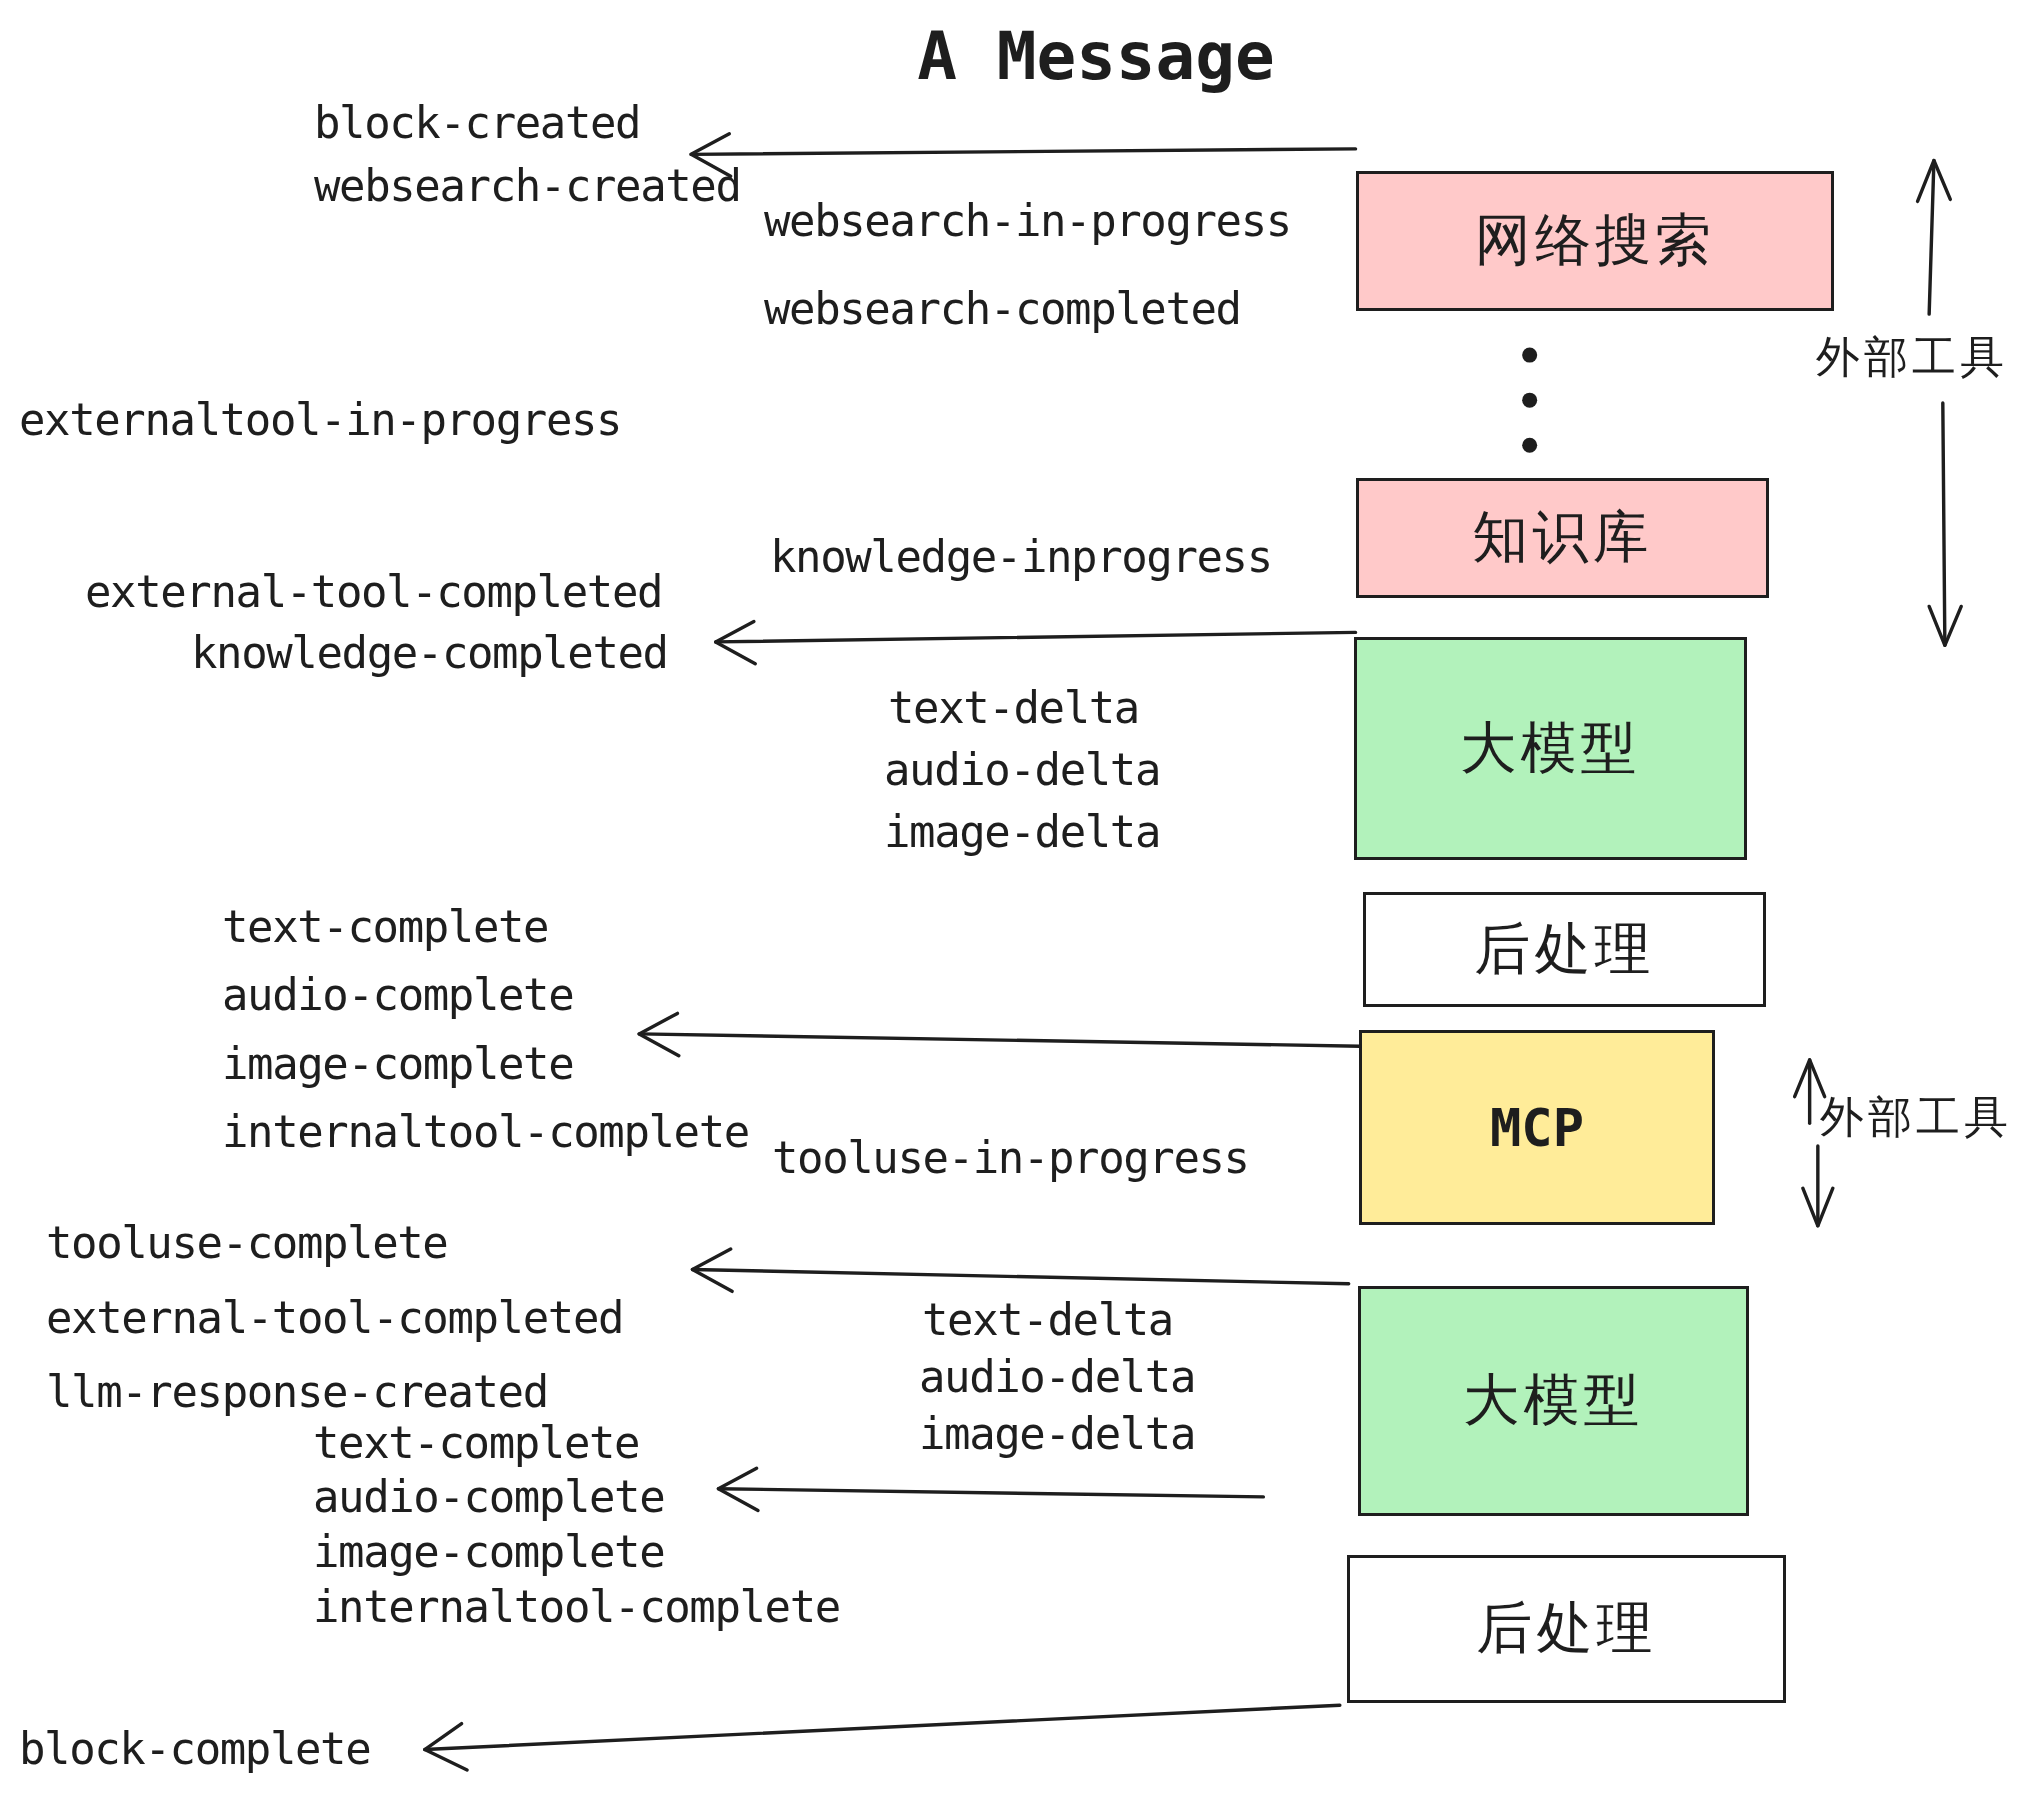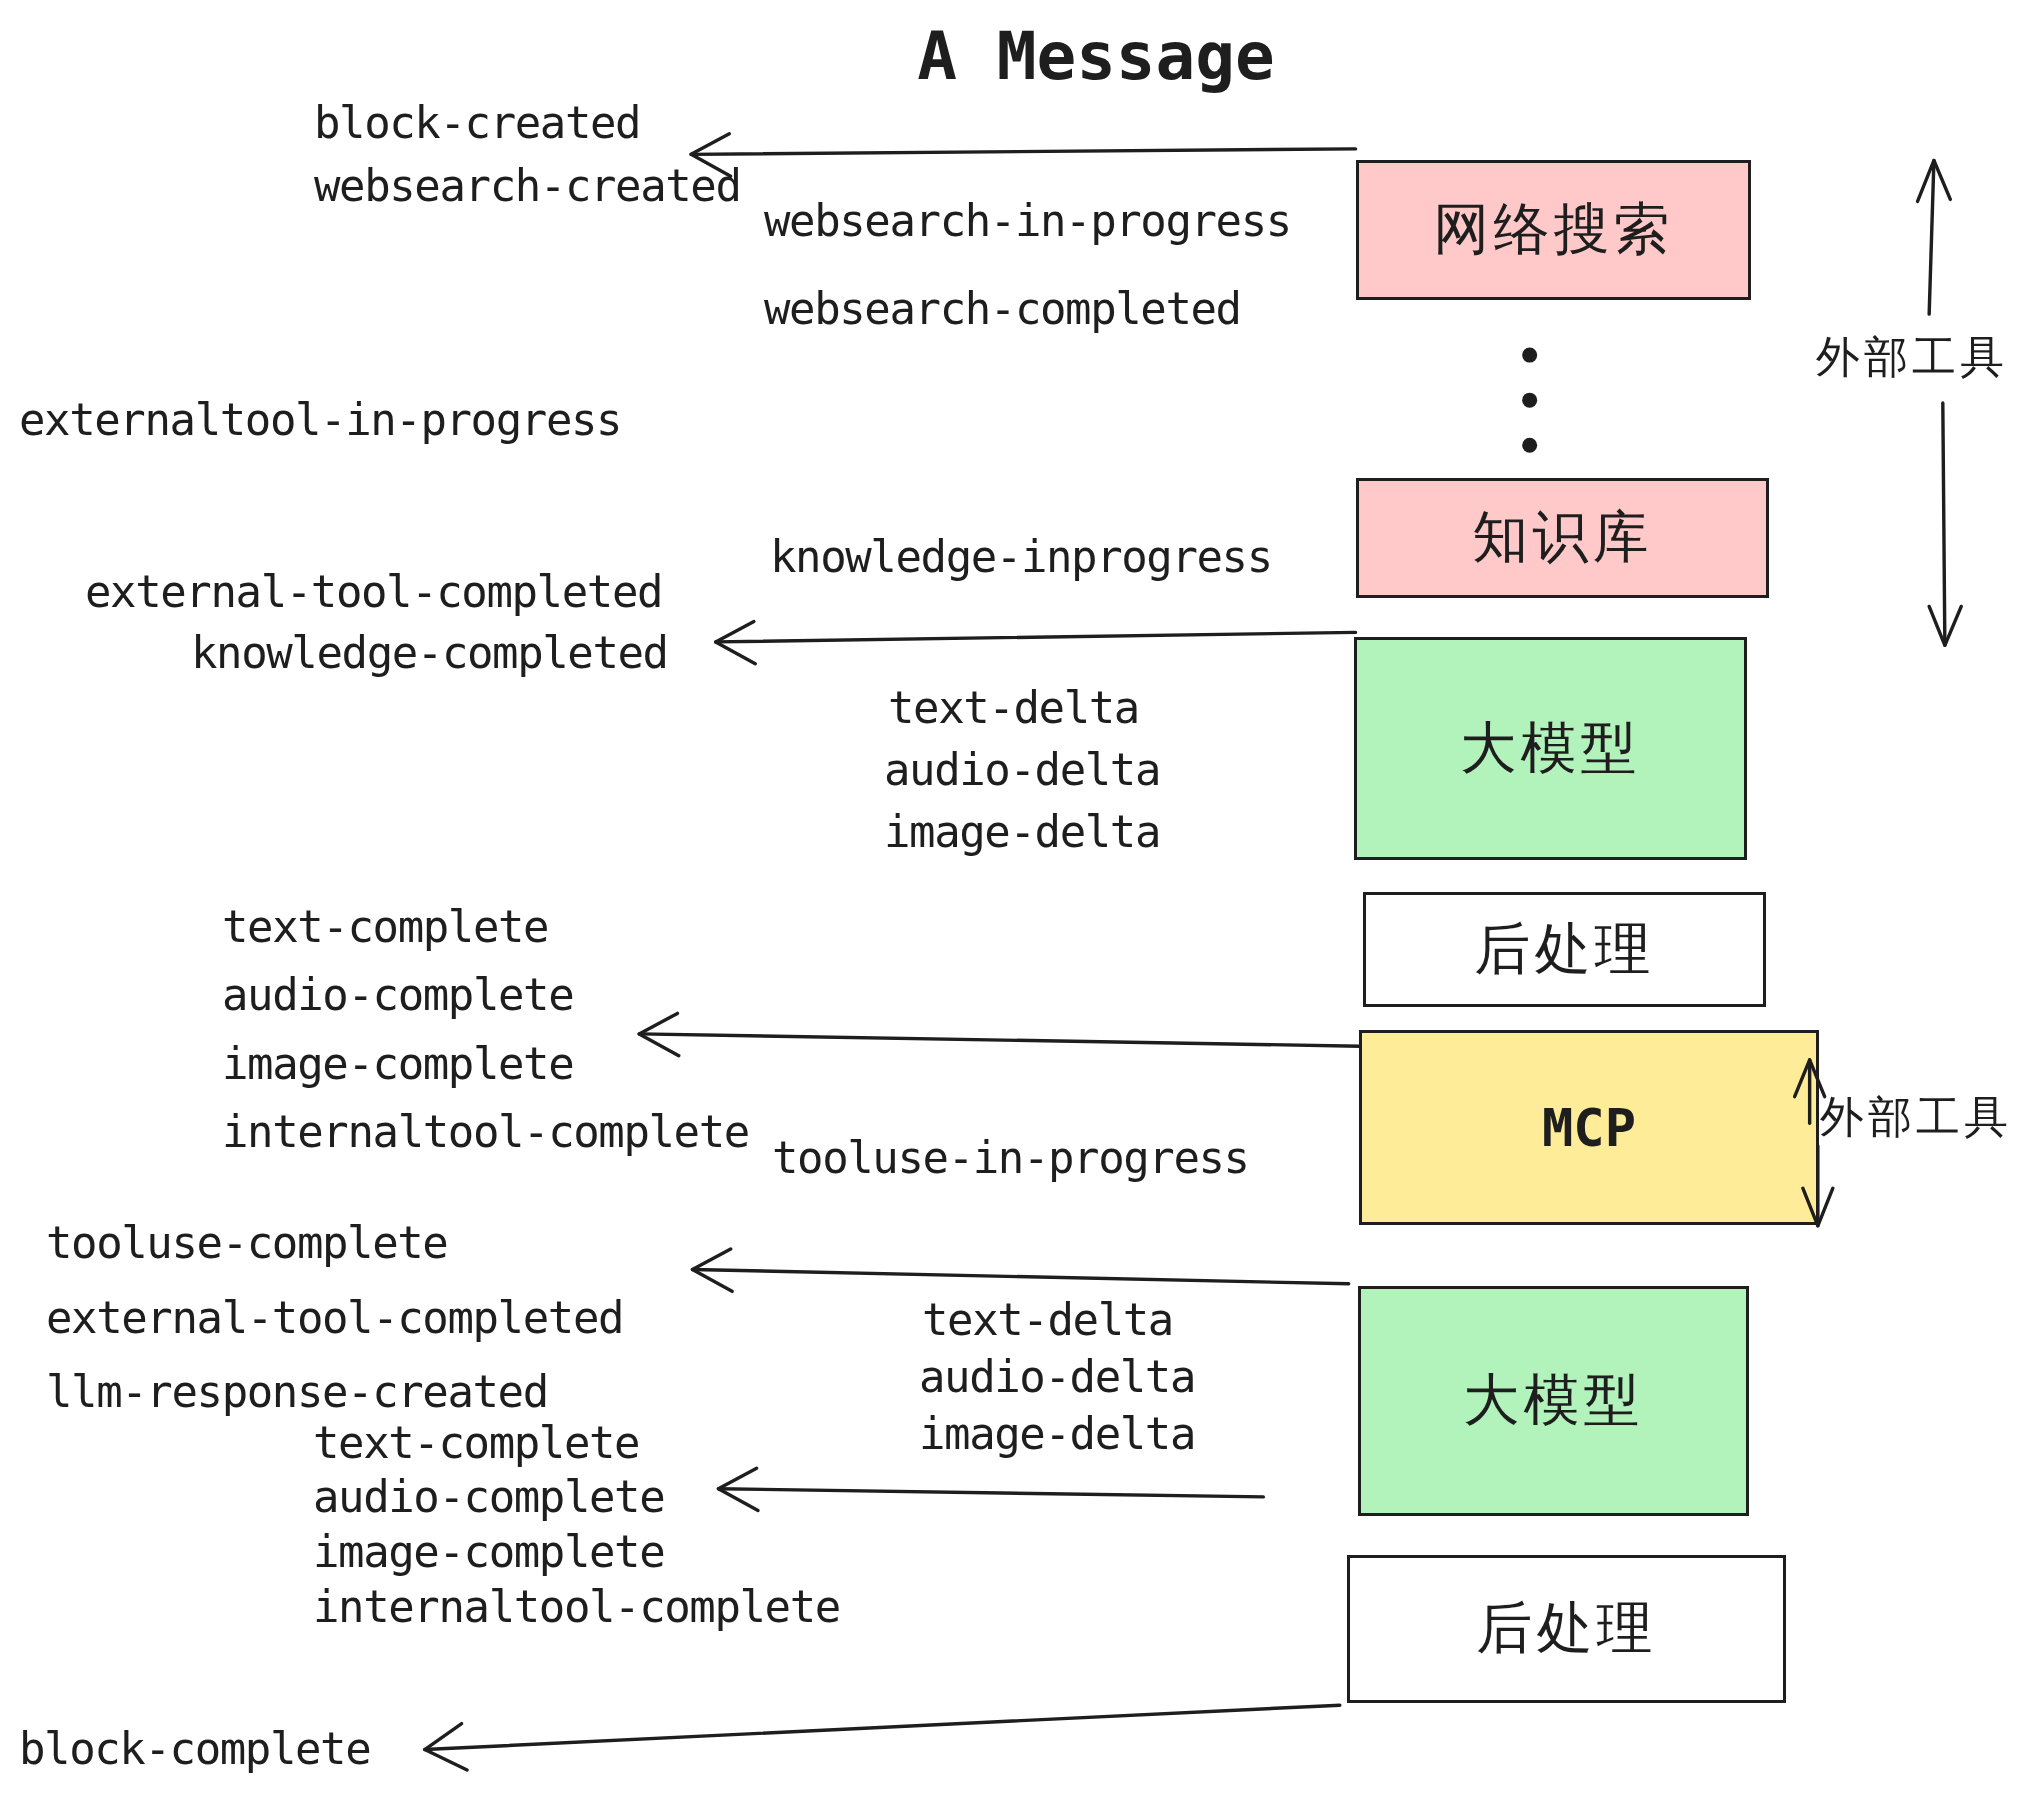--- a/index.html
+++ b/index.html
@@ -82,33 +82,33 @@
   }
   svg .dot { fill: var(--stroke); }
 </style>
 </head>
 <body>
 
 <div id="canvas">
 
   <div class="title">A Message</div>
 
-  <div class="box pink" style="left:1356px;top:160px;width:395px;height:140px">
+  <div class="box pink" style="left:1356px;top:171px;width:478px;height:140px">
     <span class="cjk">网络搜索</span>
   </div>
   <div class="box pink" style="left:1356px;top:478px;width:413px;height:120px">
     <span class="cjk">知识库</span>
   </div>
   <div class="box green" style="left:1354px;top:637px;width:393px;height:223px">
     <span class="cjk">大模型</span>
   </div>
   <div class="box white" style="left:1363px;top:892px;width:403px;height:115px">
     <span class="cjk">后处理</span>
   </div>
-  <div class="box yellow" style="left:1359px;top:1030px;width:460px;height:195px">
+  <div class="box yellow" style="left:1359px;top:1030px;width:356px;height:195px">
     <span class="mono-box-label">MCP</span>
   </div>
   <div class="box green" style="left:1358px;top:1286px;width:391px;height:230px">
     <span class="cjk">大模型</span>
   </div>
   <div class="box white" style="left:1347px;top:1555px;width:439px;height:148px">
     <span class="cjk">后处理</span>
   </div>
 
   <div class="anno" style="left:1912px;top:357px">外部工具</div>

